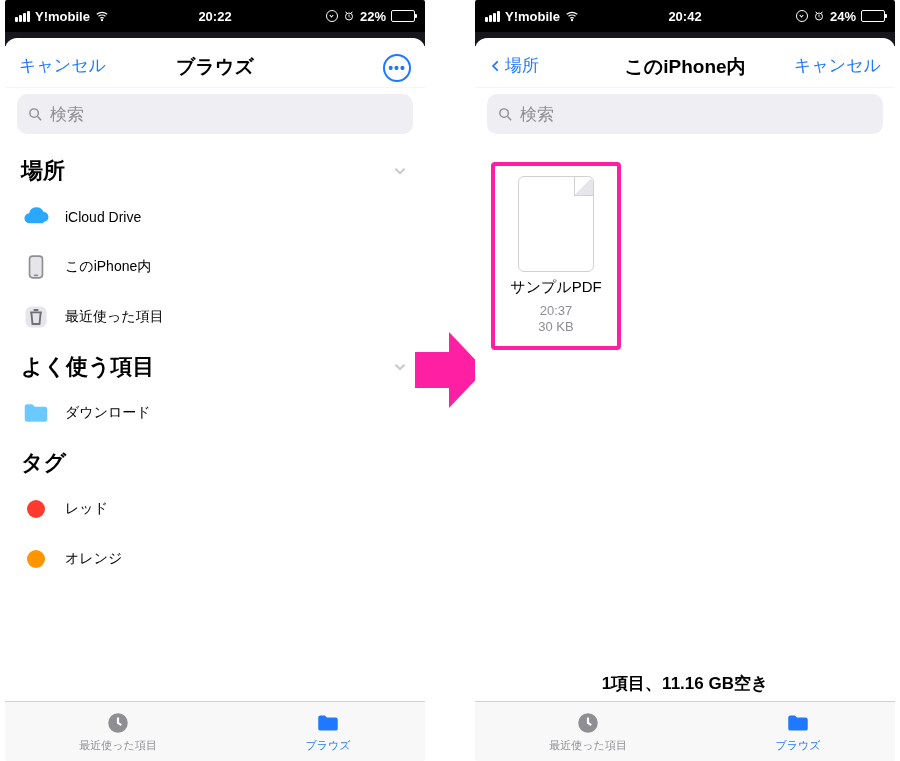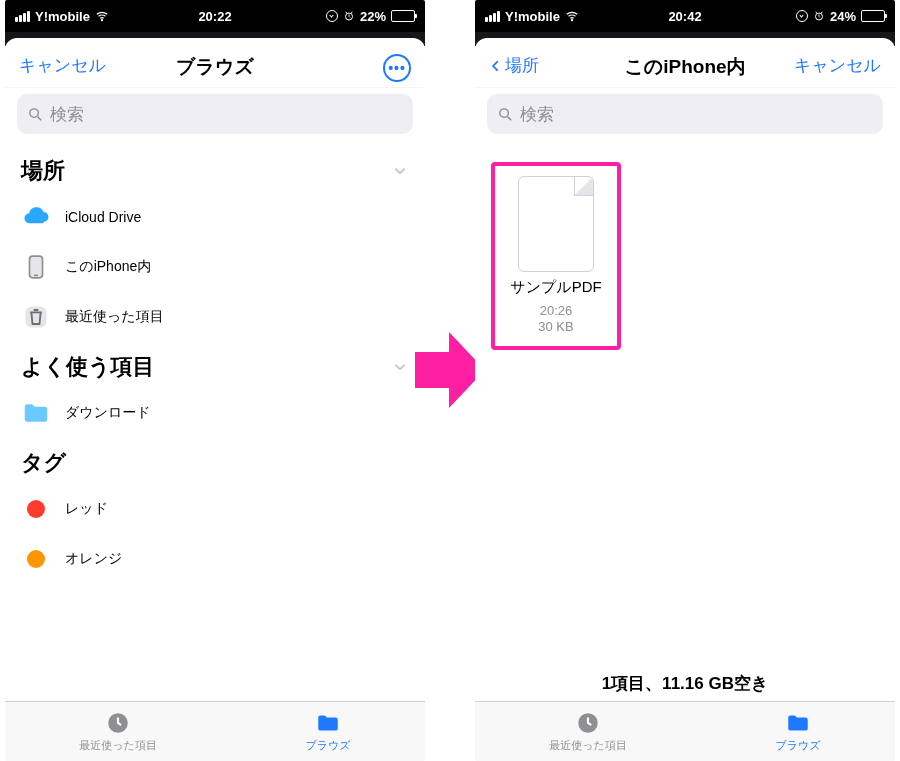--- a/index.html
+++ b/index.html
@@ -335,21 +335,21 @@
         <span>検索</span>
       </div>
     </div>
 
     <div class="flexfill">
       <div class="grid" style="flex:1 1 auto;">
         <div class="file">
           <div class="doc-thumb"></div>
           <div class="fname">サンプルPDF</div>
           <div class="fmeta">
-            <div>20:26</div>
+            <div>20:37</div>
             <div>30 KB</div>
           </div>
         </div>
       </div>
       <div class="footer-info">1項目、11.16 GB空き</div>
     </div>
 
     <div class="tabbar">
       <div class="tab">
         <svg viewBox="0 0 24 24" fill="#8e8e93">

